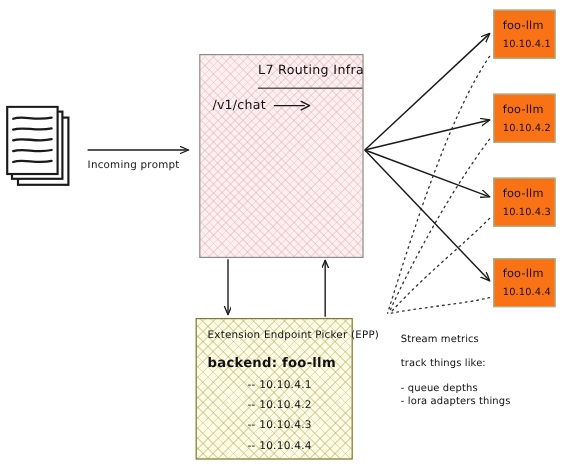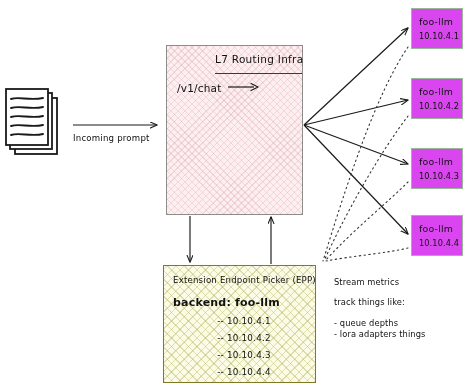--- a/index.html
+++ b/index.html
@@ -57,34 +57,34 @@
     right: 6px;
   }
   #routing-table-label {
     font-size: 10.5px;
     letter-spacing: .2px;
     margin-bottom: 11px;
     white-space: nowrap;
   }
   #route-row {
     display: flex;
-    align-items: flex-start;
+    align-items: center;
     gap: 6px;
   }
   #route-path {
     font-size: 10.5px;
     letter-spacing: .2px;
     white-space: nowrap;
   }
 
   
   #epp-box {
     left: 163px;
     top: 265px;
-    width: 153px;
+    width: 131px;
     height: 118px;
     border: 1.6px solid #7e7a28;
     background-color: #fbfbe6;
     background-image:
       repeating-linear-gradient(45deg, rgba(170,165,70,.35) 0 1px, transparent 1px 6px),
       repeating-linear-gradient(-45deg, rgba(170,165,70,.35) 0 1px, transparent 1px 6px);
     padding: 9px 0 0 9px;
   }
   #epp-title {
     font-size: 8.6px;
@@ -104,21 +104,21 @@
     letter-spacing: .2px;
     white-space: nowrap;
   }
   #epp-ip-list { margin-top: 4px; text-align: center; }
 
   
   .llm-box {
     width: 52px;
     height: 41px;
     border: 1.3px solid #9ab79a;
-    background: #d946ef;
+    background: #f97316;
     padding-left: 7px;
     padding-top: 7px;
   }
   .llm-name {
     font-size: 9.4px;
     letter-spacing: .2px;
     white-space: nowrap;
   }
   .llm-ip {
     font-size: 8.2px;

